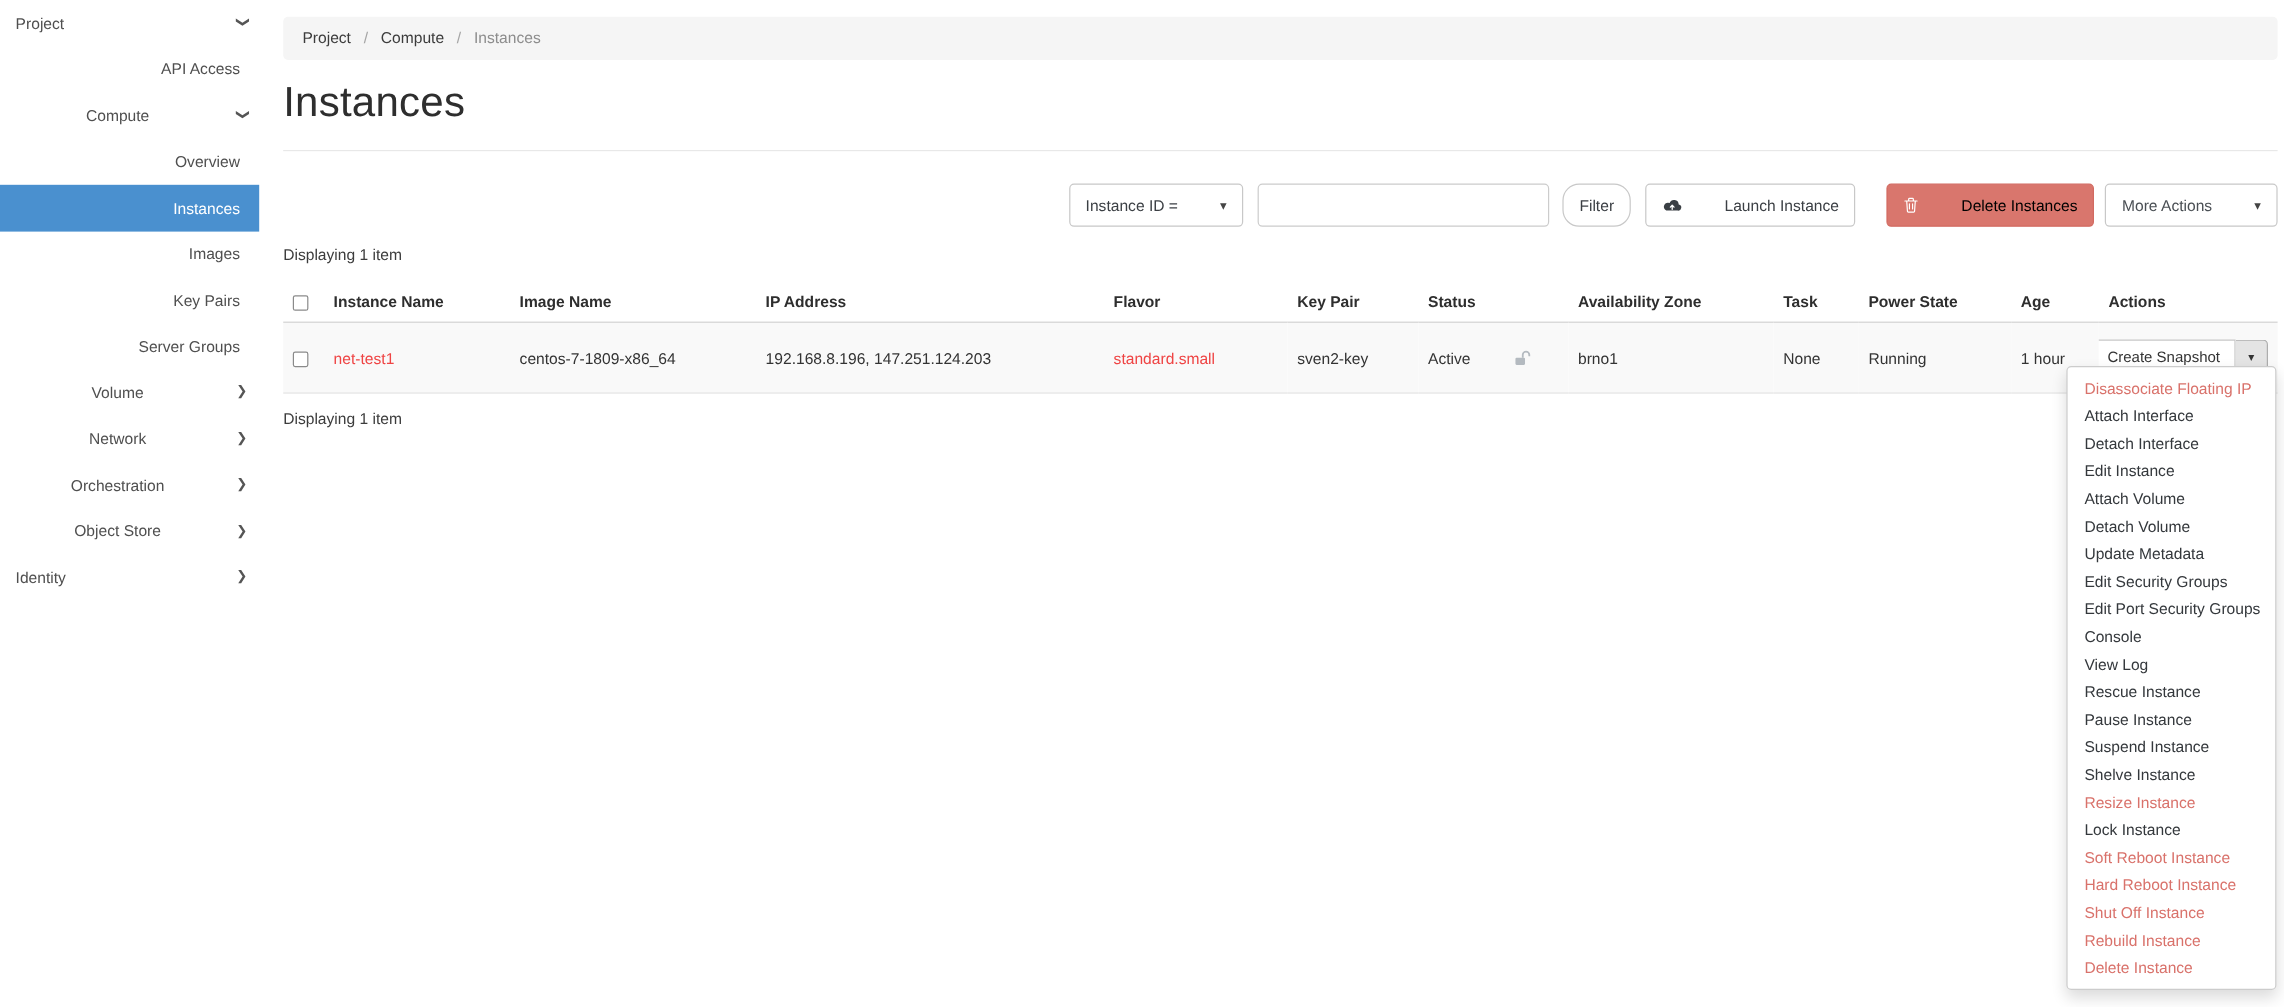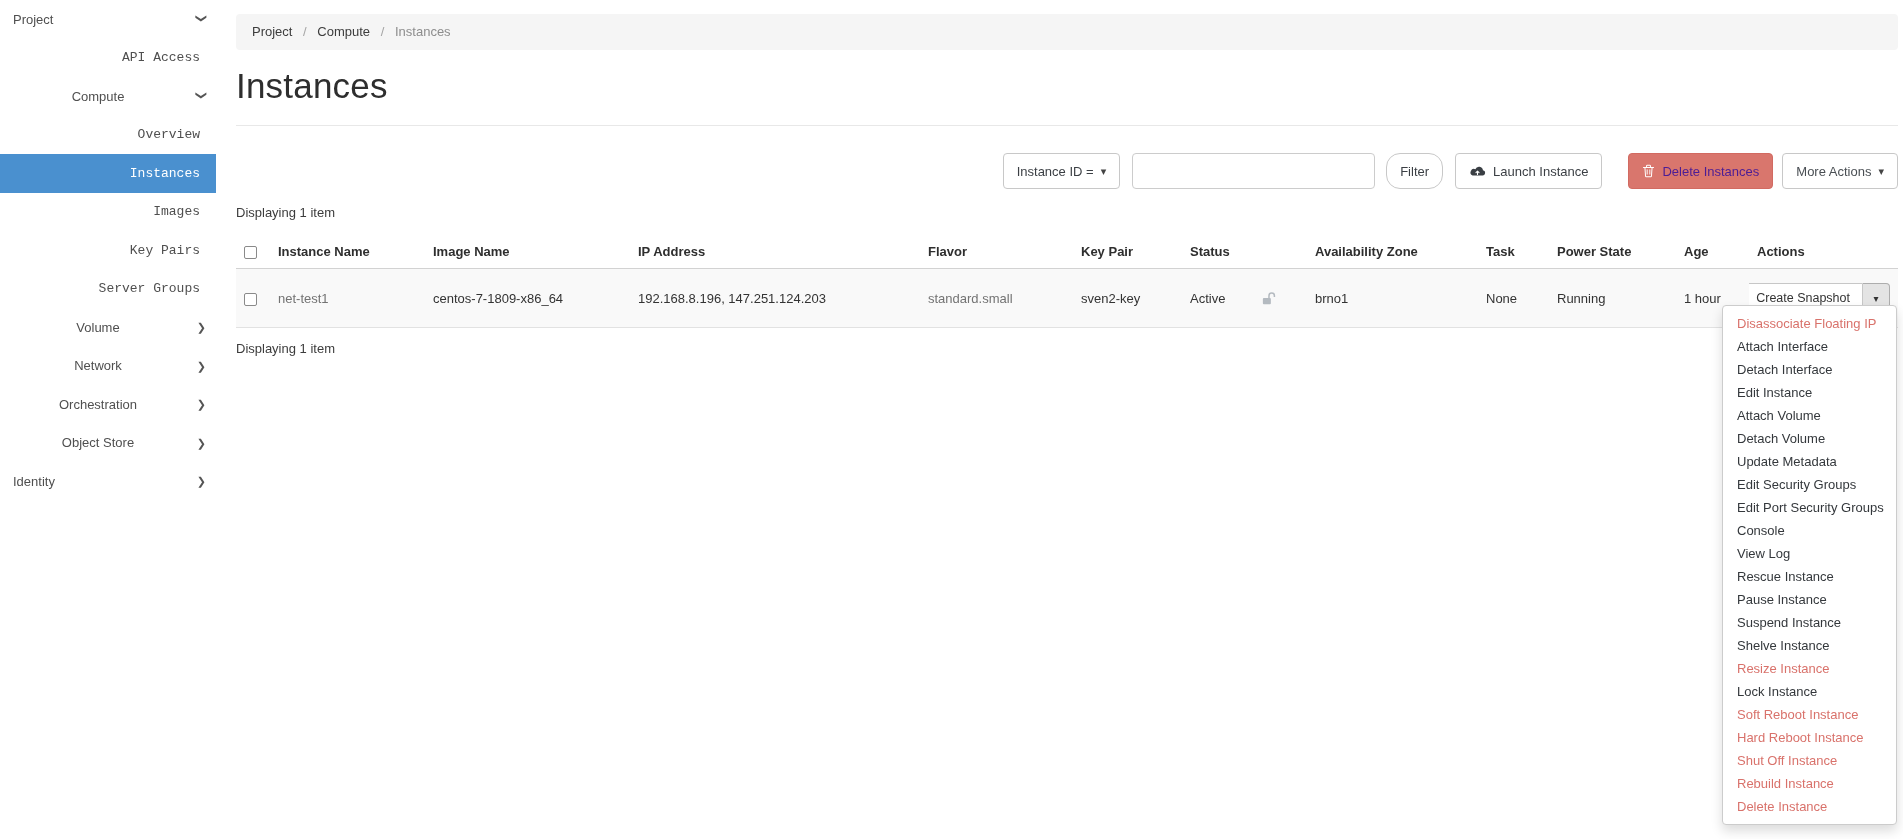--- a/index.html
+++ b/index.html
@@ -17,21 +17,21 @@
     position: absolute; left: 0; top: 0; width: 216px; height: 839px;
     background: #fff; padding-top: 0;
   }
   .nav-row {
     position: relative; height: 38.5px;
     display: flex; align-items: center;
     color: #4f4f4f; cursor: pointer;
   }
   .nav-row.lvl1 { padding-left: 13px; justify-content: flex-start; }
   .nav-row.lvl2 { padding-left: 16px; padding-right: 36px; justify-content: center; }
-  .nav-row.lvl3 { padding-right: 16px; justify-content: flex-end; font-family: Liberation Mono, monospace; }
+  .nav-row.lvl3 { padding-right: 16px; justify-content: flex-end; }
   .nav-row.selected { background: #4a90cf; color: #fff; }
   .nav-chevron {
     position: absolute; right: 10px; top: 50%;
     font-size: 11px; color: #555; line-height: 1;
     transform: translateY(-50%);
   }
   .nav-chevron.down { transform: translateY(-55%) rotate(90deg); }
   
   .main {
     position: absolute; left: 216px; top: 0; right: 0; height: 705px;
@@ -52,52 +52,52 @@
   .title-rule { border: none; border-top: 1px solid #e8e8e8; margin-top: 19px; }
   
   .toolbar {
     margin-top: 27px; height: 36px;
     display: flex; justify-content: flex-end; align-items: center;
   }
   .btn {
     height: 36px; display: inline-flex; align-items: center; justify-content: center;
     background: #fff; border: 1px solid #c8c8c8; border-radius: 4px;
     font-size: 13px; color: #3b3f44; padding: 0 13px; cursor: pointer;
-    font-family: "Liberation Sans", sans-serif; white-space: nowrap;
+    font-family: "Liberation Sans", sans-serif; white-space: nowrap; gap: 28px;
   }
   .btn .caret { font-size: 11px; margin-left: 7px; color: #444; }
   .filter-field-btn { margin-right: 12px; }
   .search-input {
     width: 243px; height: 36px; border: 1px solid #ccc; border-radius: 4px;
     padding: 0 10px; font-size: 13px; font-family: "Liberation Sans", sans-serif;
     margin-right: 11px; outline: none; color: #333;
   }
   .filter-btn { margin-right: 12px; border-radius: 14px; }
   .launch-btn { margin-right: 26px; }
   .launch-btn svg { margin-right: 7px; }
   .delete-btn {
-    background: #d9766d; border-color: #d26a61; color: #4c1d95; margin-right: 9px;
+    background: #d9766d; border-color: #d26a61; color: #000000; margin-right: 9px;
   }
   .delete-btn svg { margin-right: 7px; }
   .more-btn { color: #4a4f54; justify-content: space-between; }
   
   .count-label { margin-top: 16px; font-size: 13px; color: #3c3c3c; }
   table.instances {
     margin-top: 15px; width: 100%; border-collapse: collapse; table-layout: fixed;
   }
   table.instances th {
     text-align: left; font-size: 13px; font-weight: bold; color: #2e2e2e;
     padding: 9px 8px; border-bottom: 1px solid #d2d2d2; white-space: nowrap;
   }
   table.instances td {
     font-size: 13px; color: #333; padding: 14px 8px;
     background: #f9f9f9; border-bottom: 1px solid #e2e2e2; white-space: nowrap;
     overflow: hidden;
   }
-  .link { color: #737373; text-decoration: none; cursor: pointer; }
+  .link { color: #ef4444; text-decoration: none; cursor: pointer; }
   .checkbox {
     display: inline-block; width: 13px; height: 13px;
     border: 1px solid #8a8a8a; border-radius: 2px; background: #fff;
     vertical-align: middle; cursor: pointer;
   }
   .status-cell { display: flex; align-items: center; }
   .status-cell svg { margin-left: 36px; }
   .count-footer { margin-top: 13px; font-size: 13px; color: #3c3c3c; }
   
   .split-btn { display: inline-flex; float: right; }

